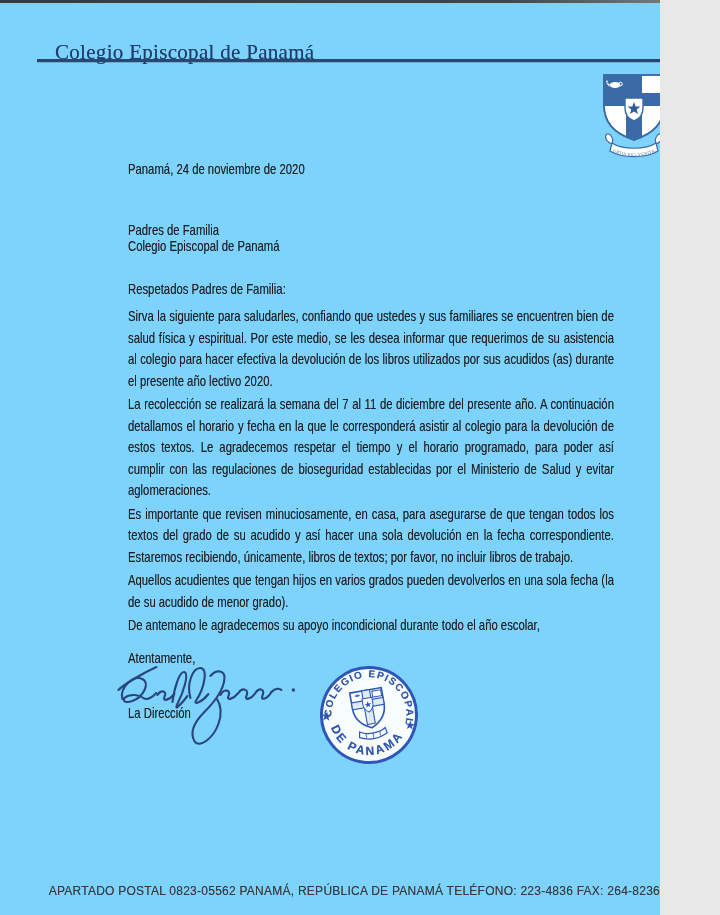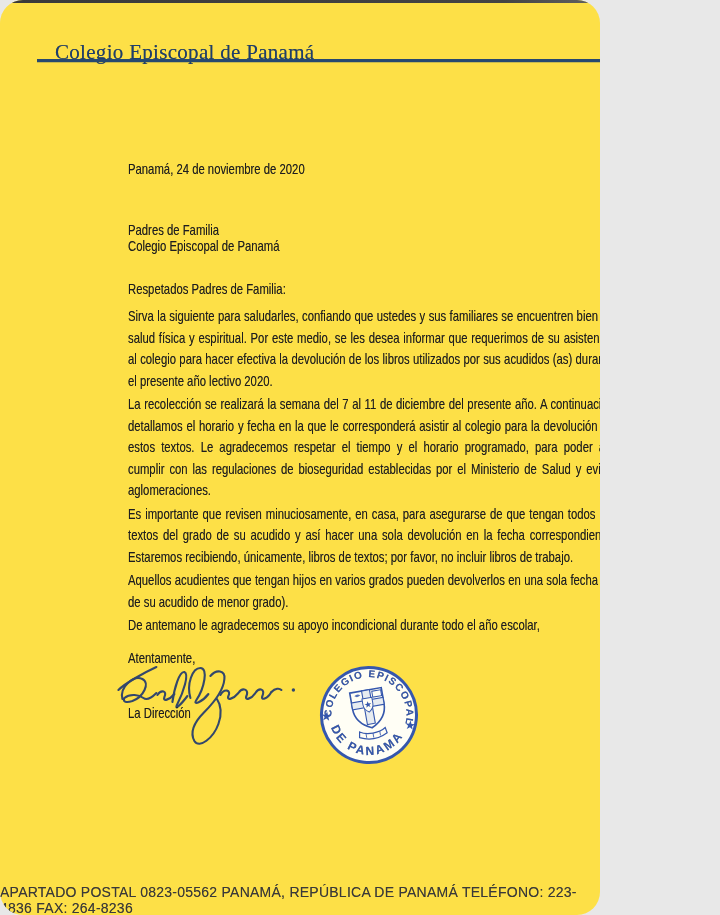--- a/index.html
+++ b/index.html
@@ -1,17 +1,17 @@
 <!DOCTYPE html>
 <html><head>
 <meta charset="utf-8">
 <style>
   html,body{margin:0;padding:0;background:#e8e8e8;}
-  .paper{position:relative;width:600px;height:915px;background:#fde047;overflow:hidden;
-         font-family:"Liberation Sans",sans-serif;color:#1c1c1e;border-radius:23px;}
+  .paper{position:relative;width:660px;height:915px;background:#7dd3fc;overflow:hidden;
+         font-family:"Liberation Sans",sans-serif;color:#1c1c1e;}
   .scan-top-edge{position:absolute;left:0;top:0;width:720px;height:3px;
          background:linear-gradient(to right,#3a3a3a 0%,#444 70%,#777 92%,#cfcfcf 100%);}
   .header-title{position:absolute;left:55px;top:41px;font-family:"Liberation Serif",serif;
          font-size:21px;line-height:22px;color:#1d3e6d;letter-spacing:.3px;}
   .header-rule{position:absolute;left:37px;top:59px;width:644px;height:2.5px;background:#27496f;
          box-shadow:0 1px 0 rgba(39,73,111,.25);}
   .crest{position:absolute;left:600px;top:72px;width:72px;height:88px;}
   .letter-col{position:absolute;left:128px;top:159px;width:623px;
          transform:scaleX(0.78);transform-origin:0 0;
          font-size:14.5px;line-height:21.5px;color:#1d1d20;}
@@ -20,22 +20,22 @@
   .letter-col .sal{margin:0 0 6px 0;}
   .letter-col p{margin:0 0 2px 0;text-align:justify;}
   .letter-col .p5{margin:2px 0 11px 0;text-align:left;}
   .letter-col .closing{margin:0;}
   .sig-area{position:relative;height:135px;}
   .signature-svg{position:absolute;left:-20px;top:-9px;width:200px;height:105px;
          transform:scaleX(1.282);transform-origin:0 0;}
   .stamp-svg{position:absolute;left:241px;top:-7px;width:106px;height:106px;
          transform:scaleX(1.282);transform-origin:0 0;}
   .signer{position:absolute;left:0;top:34px;font-size:14.5px;}
-  .footer{position:absolute;left:0;right:0;top:884px;text-align:left;
-         font-size:14px;letter-spacing:.25px;color:#39393b;}
+  .footer{position:absolute;left:0;right:0;top:884px;text-align:right;
+         font-size:12px;letter-spacing:.25px;color:#39393b;}
   .soft{text-shadow:0 0 .4px rgba(20,20,20,.45);}
 </style>
 </head>
 <body>
 
 <div class="paper">
 
   <div class="scan-top-edge"></div>
 
   <div class="header-title soft">Colegio Episcopal de Panamá</div>

